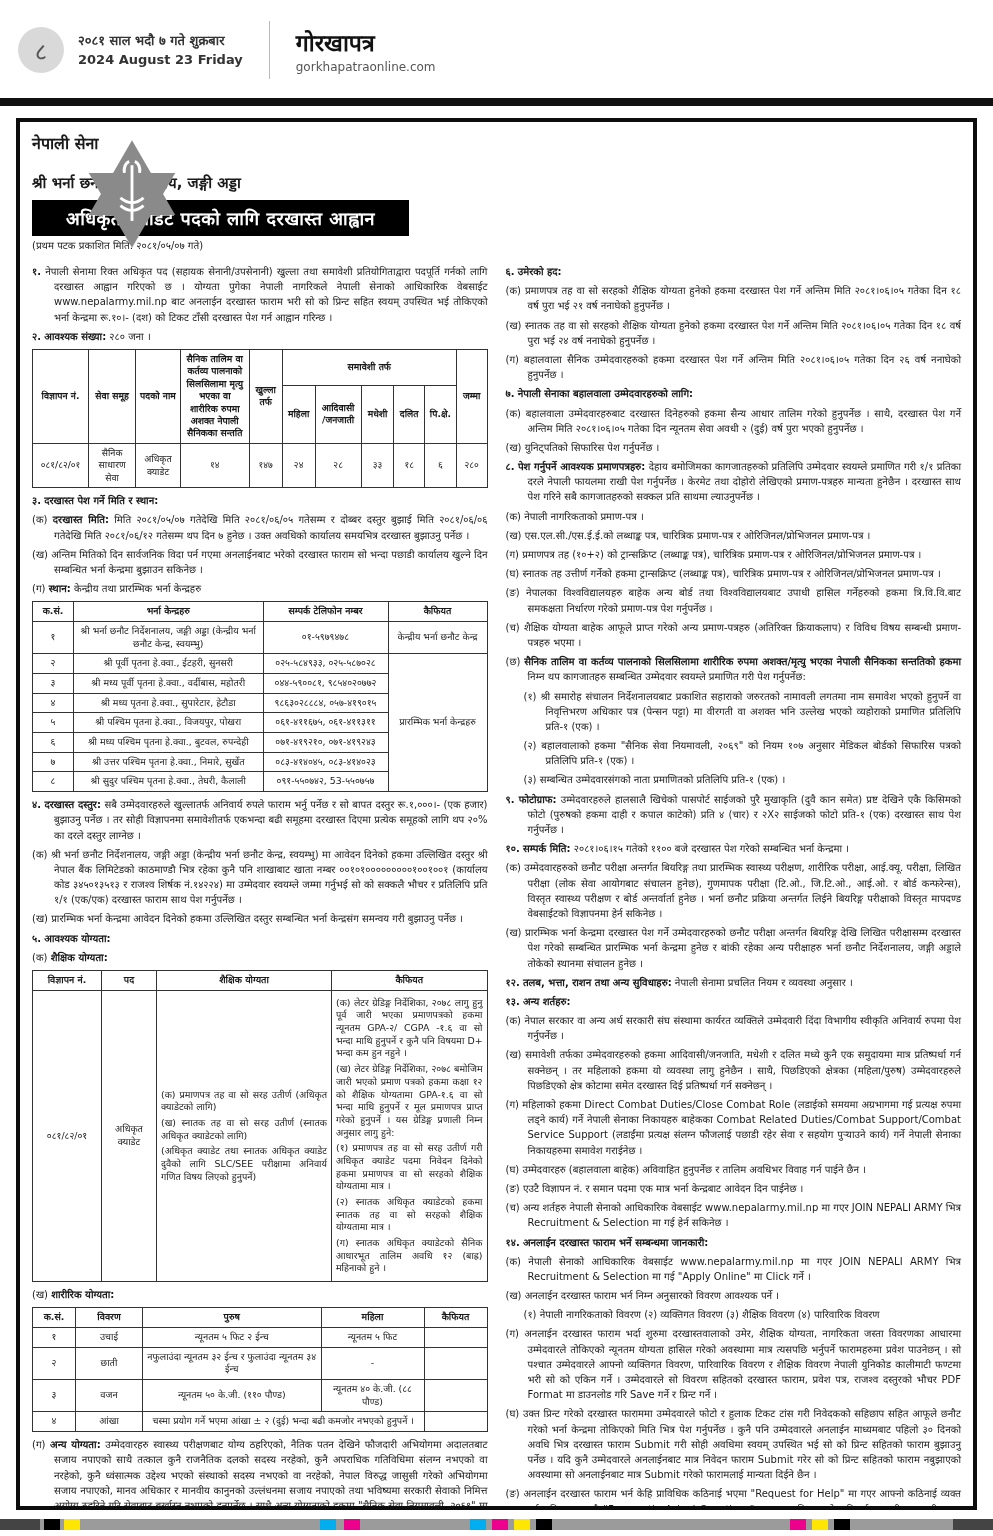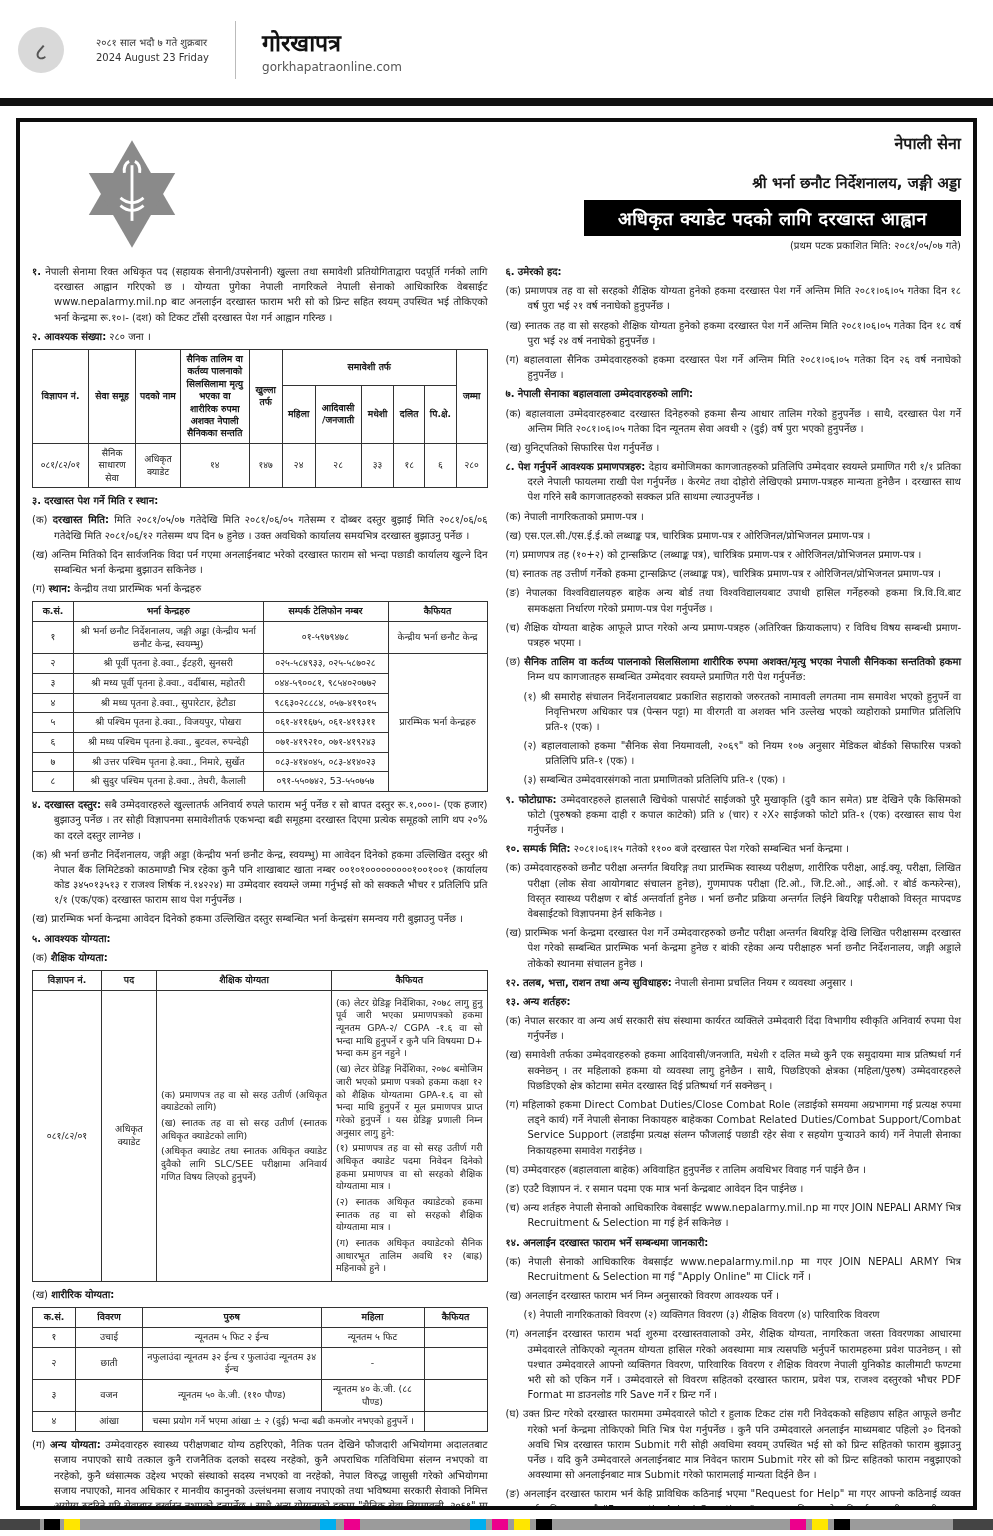--- a/index.html
+++ b/index.html
@@ -2,29 +2,29 @@
 <html><head>
 <meta charset="utf-8">
 <style>
   html,body{margin:0;padding:0;background:#e9e9e9;}
   .page{position:relative;width:993px;height:1536px;background:#fff;margin:0 auto;overflow:hidden;
         font-family:"DejaVu Sans","Liberation Sans",sans-serif;color:#1a1a1a;}
   
   .masthead{display:flex;align-items:center;height:96px;padding:4px 18px 0 18px;box-sizing:border-box;}
   .pagenum-circle{width:46px;height:46px;border-radius:50%;background:#d9d9d9;color:#555;
         display:flex;align-items:center;justify-content:center;font-size:24px;}
-  .date-block{margin-left:32px;font-size:10px;line-height:1.5;color:#333;}
+  .date-block{margin-left:14px;font-size:13px;line-height:1.5;color:#333;font-weight:bold;}
   .vdiv{width:1px;height:58px;background:#bbb;margin:0 26px;}
   .brand-title{font-size:23px;font-weight:700;color:#111;}
   .brand-url{font-size:12px;color:#555;margin-top:2px;}
   .thick-rule{height:8px;background:#111;margin:2px 0 0 0;}
   
   .notice{margin:12px 16px 0 16px;border:4px solid #0d0d0d;padding:6px 12px 10px 12px;box-sizing:border-box;
           height:1392px;overflow:hidden;}
-  .notice-head{position:relative;text-align:right;padding-top:4px;}
+  .notice-head{position:relative;text-align:left;padding-top:4px;}
   .emblem{position:absolute;left:52px;top:10px;}
   .org{font-size:16px;font-weight:700;}
   .dir{font-size:15px;font-weight:700;margin-top:18px;}
   .banner{display:inline-block;background:#000;color:#fff;font-size:18px;font-weight:700;
           padding:6px 34px;margin-top:8px;letter-spacing:.5px;}
   .pub{font-size:10px;margin-top:2px;}
   
   .cols{display:grid;grid-template-columns:1fr 1fr;gap:0 18px;margin-top:8px;}
   .col{font-size:10px;line-height:1.52;}
   .para{margin:4px 0;text-align:justify;padding-left:22px;text-indent:-22px;}

